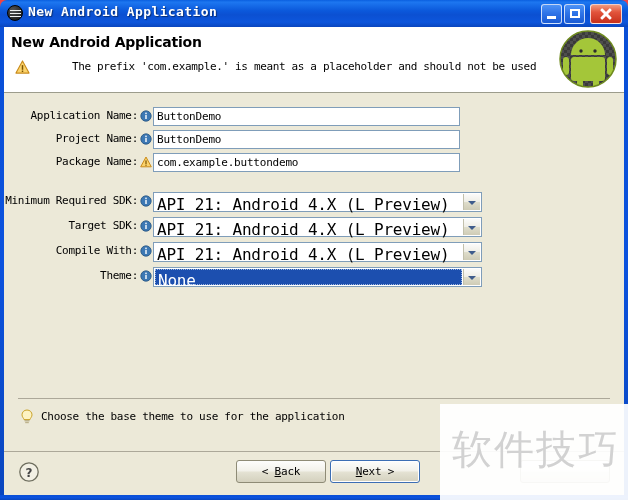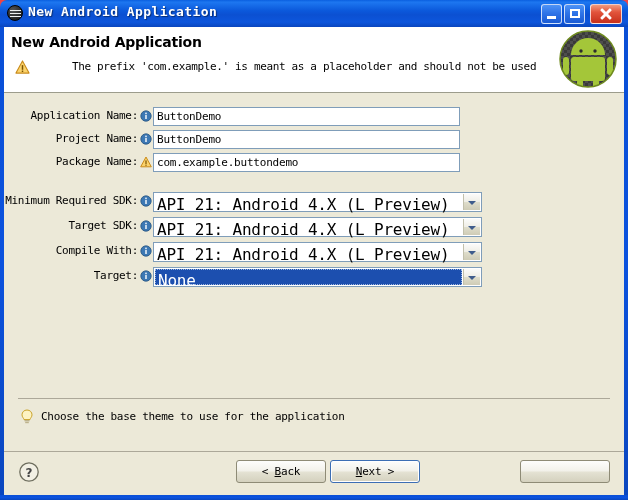--- a/index.html
+++ b/index.html
@@ -457,21 +457,21 @@
         <rect x="5.3" y="2.6" width="1.4" height="1.4" fill="#fff"></rect>
       </svg>
       <div class="combo">
         <span class="combo-text">API 21: Android 4.X (L Preview)</span>
         <span class="combo-arrow"></span>
       </div>
     </div>
 
     <div class="row" style="top:174px;">
       <div class="label-box">
-        <span class="row-label">Target:</span>
+        <span class="row-label">Theme:</span>
       </div>
       <svg class="field-icon" viewBox="0 0 12 12">
         <circle cx="6" cy="6" r="5.2" fill="#3C78B4" stroke="#23527F" stroke-width="0.8"></circle>
         <rect x="5.3" y="4.8" width="1.4" height="4.2" fill="#fff"></rect>
         <rect x="5.3" y="2.6" width="1.4" height="1.4" fill="#fff"></rect>
       </svg>
       <div class="combo selected">
         <span class="combo-value"></span>
         <span class="combo-text">None</span>
         <span class="combo-arrow"></span>
@@ -497,14 +497,17 @@
       <span>&lt; </span><span class="btn-underline">B</span><span>ack</span>
     </div>
 
     <div class="dlg-btn default" id="btn-next">
       <span class="btn-underline">N</span><span>ext &gt;</span>
     </div>
 
     <div class="dlg-btn" id="btn-cancel"></div>
   </div>
 
+  <div id="watermark-box">
+    <div id="watermark-text">软件技巧</div>
+  </div>
 
 </div>
 
 </body></html>

